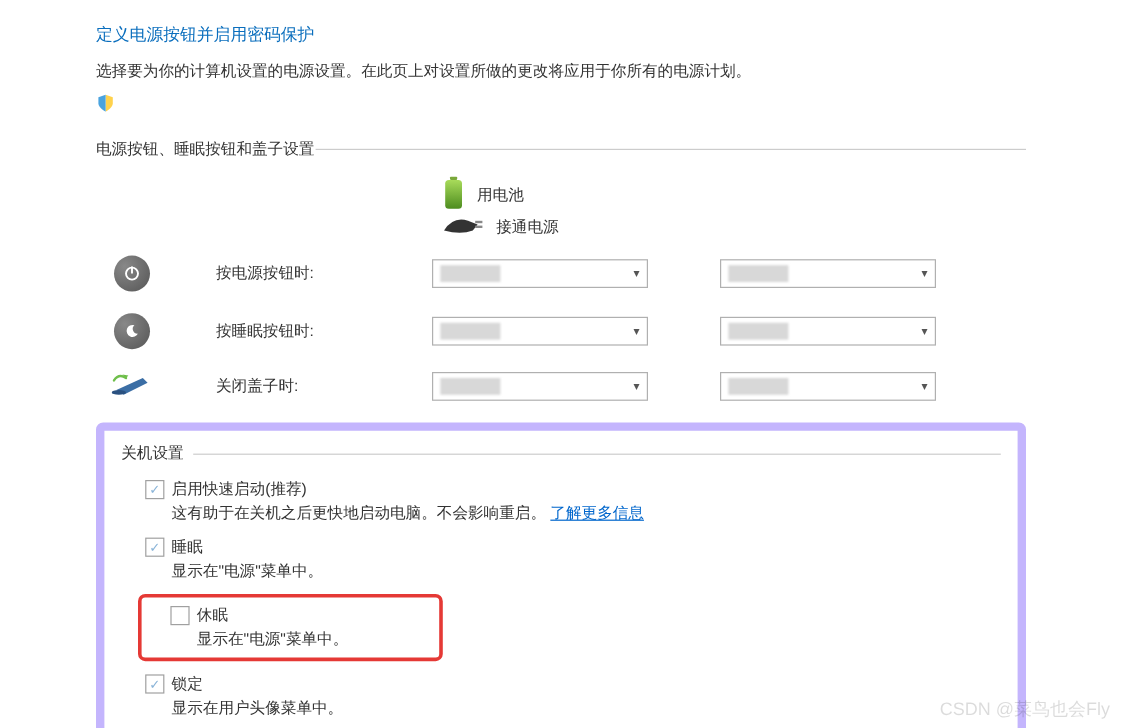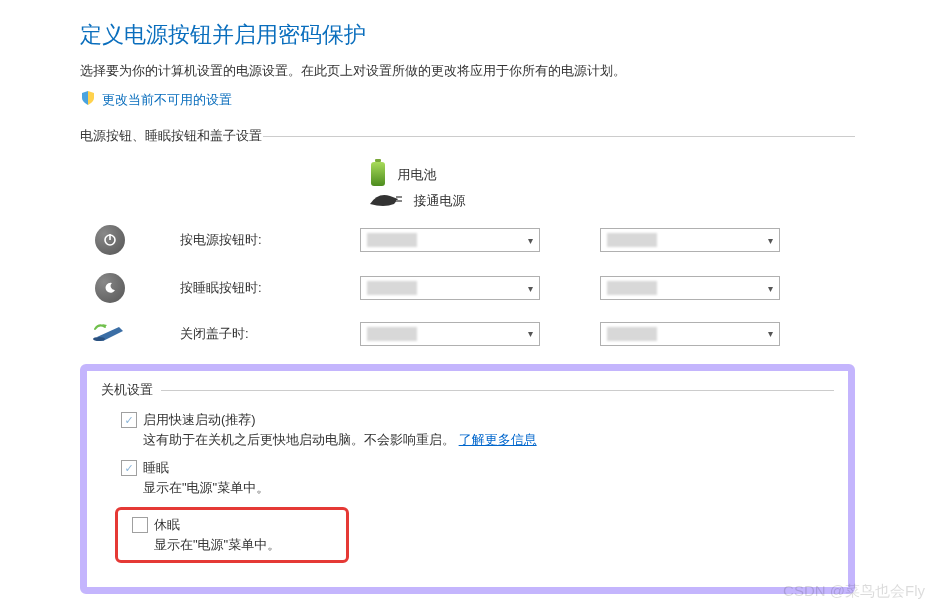--- a/index.html
+++ b/index.html
@@ -8,21 +8,21 @@
     font-family: "Microsoft YaHei", "Segoe UI", sans-serif;
     font-size: 13px;
     color: #333;
     background: #fff;
     width: 935px;
     height: 607px;
     box-sizing: border-box;
     position: relative;
   }
   h2.page-title {
-    font-size: 22px;
+    font-size: 14px;
     font-weight: 400;
     color: #0a6ebd;
     margin: 0 0 12px 0;
   }
   .description {
     margin-bottom: 10px;
   }
   .admin-link-row {
     display: flex;
     align-items: center;
@@ -124,21 +124,21 @@
     align-items: center;
     gap: 6px;
   }
   .option-desc {
     margin-left: 22px;
     margin-top: 2px;
   }
   .inner-highlight {
     border: 3px solid #e53935;
     border-radius: 6px;
-    padding: 6px 14px;
+    padding: 6px 24px;
     margin: 6px 0 10px 14px;
     width: 200px;
   }
   .inner-highlight .option {
     margin: 0;
   }
   .checkbox {
     width: 14px;
     height: 14px;
     border: 1px solid #a0a0a0;
@@ -181,21 +181,20 @@
 <h2 class="page-title">定义电源按钮并启用密码保护</h2>
 <div class="description">选择要为你的计算机设置的电源设置。在此页上对设置所做的更改将应用于你所有的电源计划。</div>
 
 <div class="admin-link-row">
   <span>
     <svg width="16" height="16" viewBox="0 0 16 16">
       <path d="M8 1 L14 3 V8 C14 12 8 15 8 15 V1 Z" fill="#ffd24d"></path>
       <path d="M8 1 L2 3 V8 C2 12 8 15 8 15 V1 Z" fill="#4aa3df"></path>
     </svg>
   </span>
-  <span class="admin-link">更改当前不可用的设置</span>
 </div>
 
 <div class="section-header">
   <span class="label">电源按钮、睡眠按钮和盖子设置</span>
   <span class="line"></span>
 </div>
 
 <div class="columns-row">
   <div class="row-label-spacer"></div>
   <div class="col">
@@ -315,15 +314,22 @@
   <div class="inner-highlight">
     <div class="option">
       <div class="option-head">
         <span class="checkbox"></span>
         <span>休眠</span>
       </div>
       <div class="option-desc">显示在"电源"菜单中。</div>
     </div>
   </div>
 
+  <div class="option">
+    <div class="option-head">
+      <span class="checkbox checked"></span>
+      <span>锁定</span>
+    </div>
+    <div class="option-desc">显示在用户头像菜单中。</div>
+  </div>
 </div>
 
 <div class="watermark">CSDN @菜鸟也会Fly</div>
 
 </body></html>

